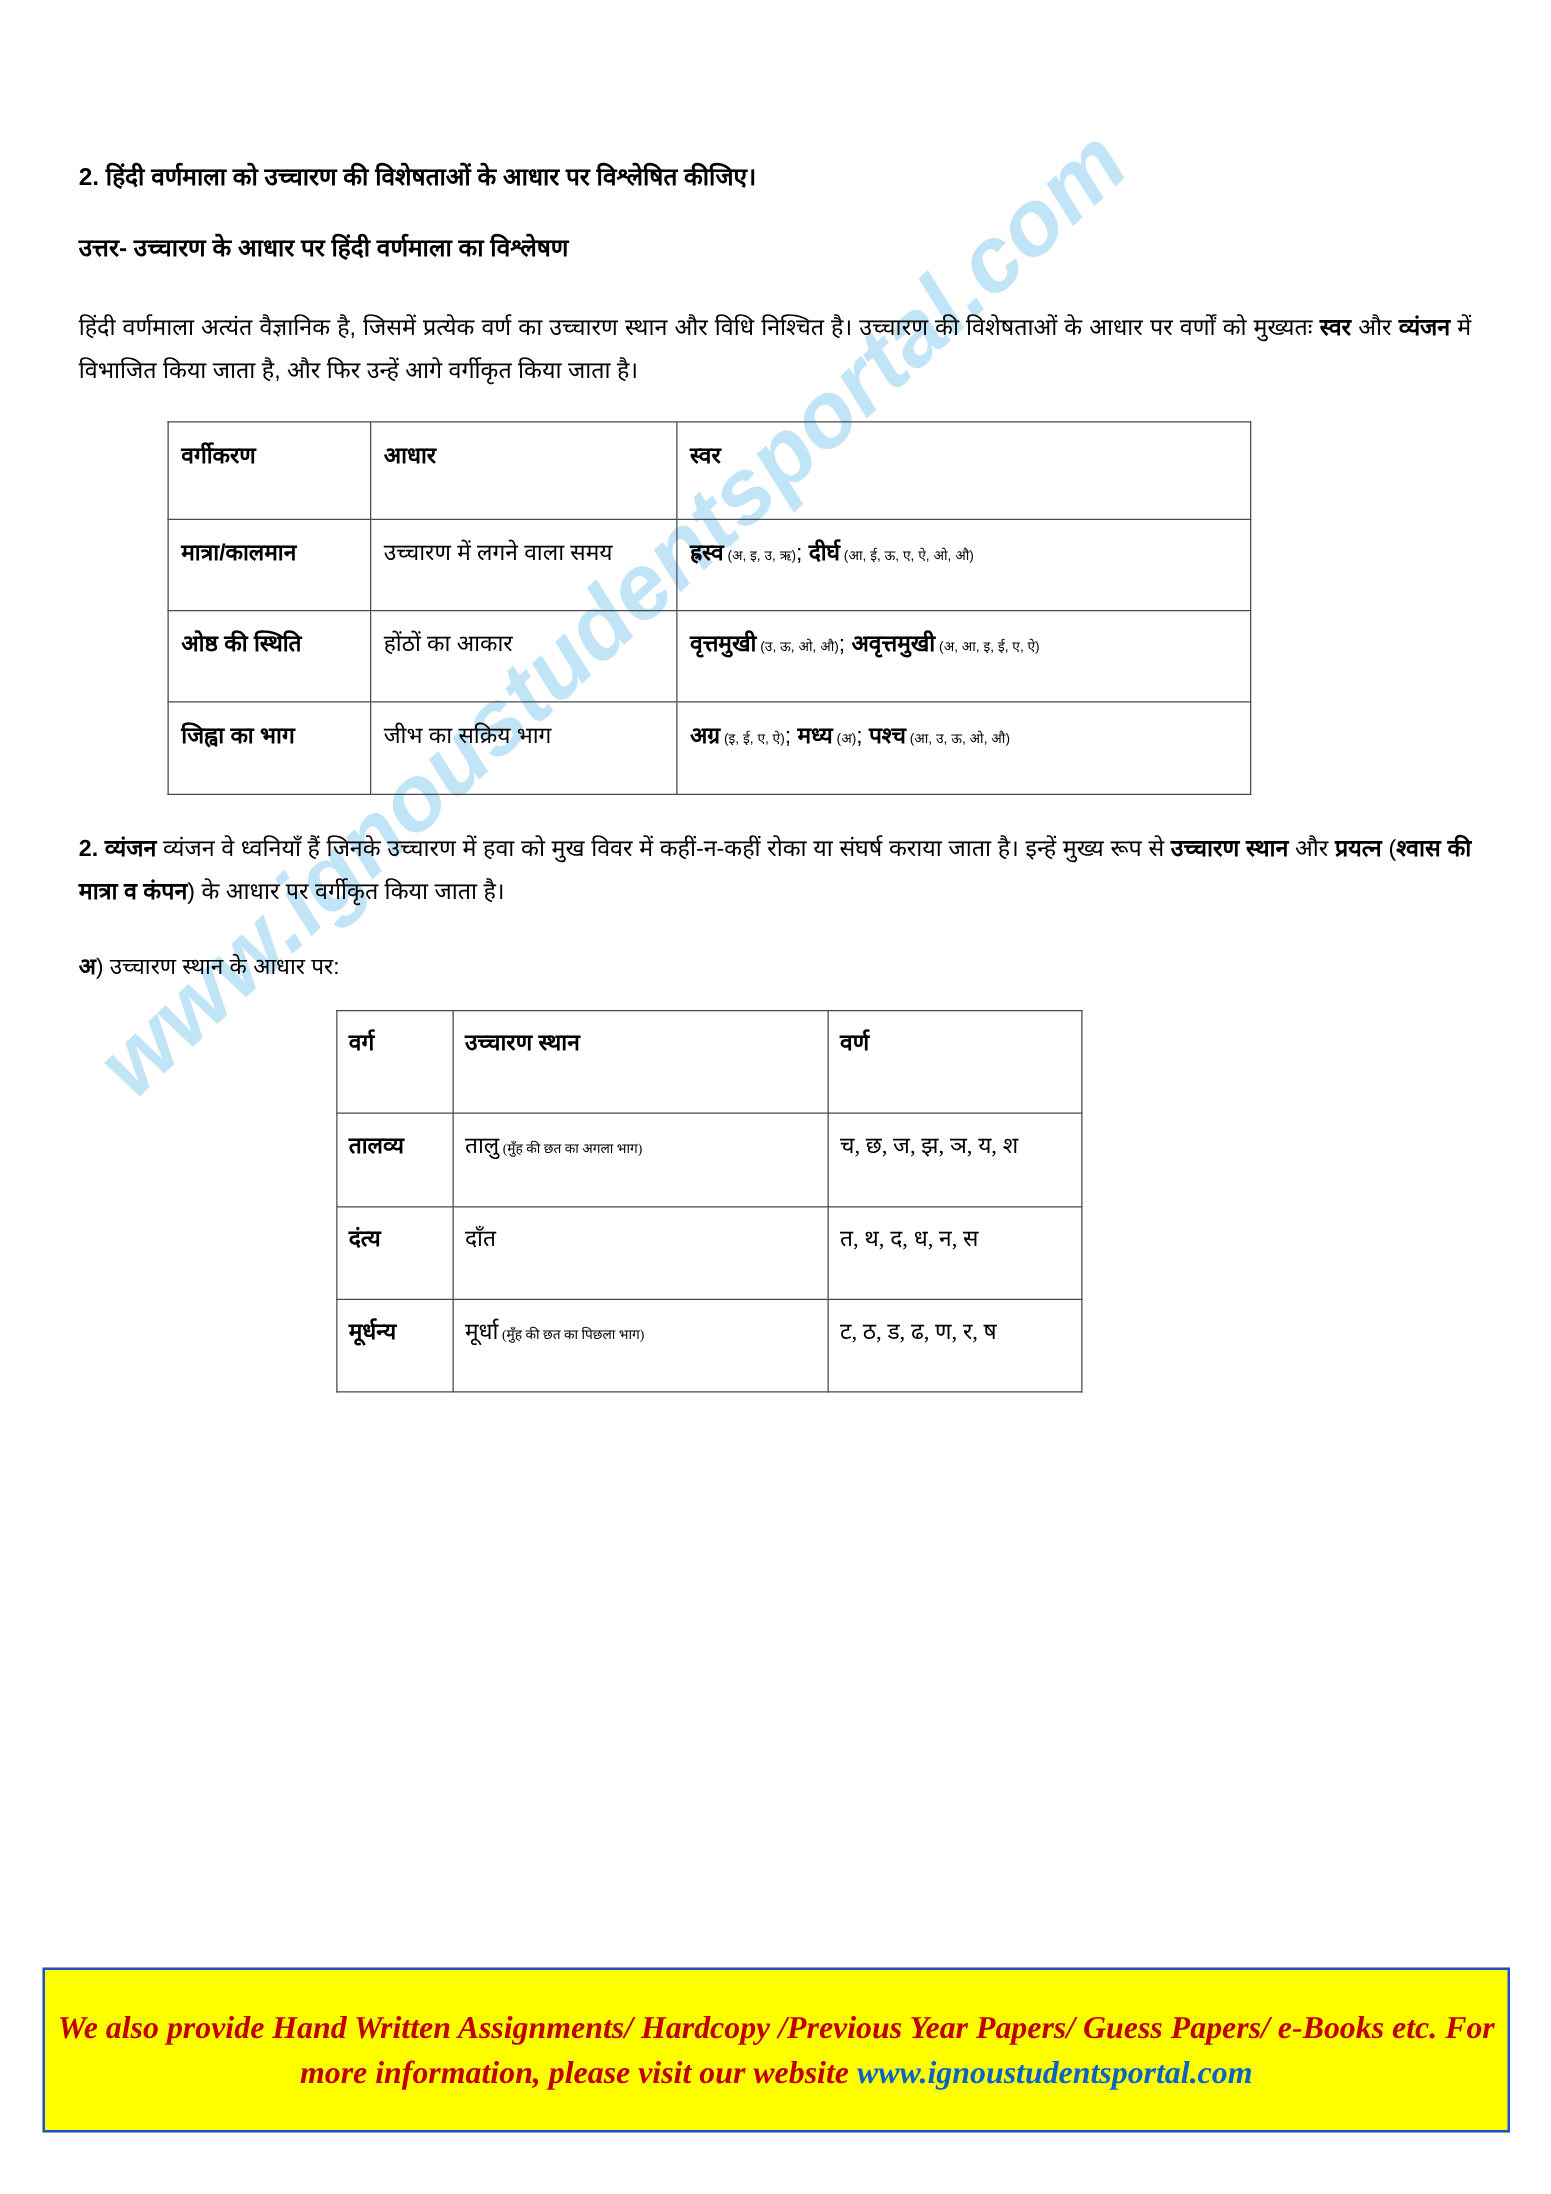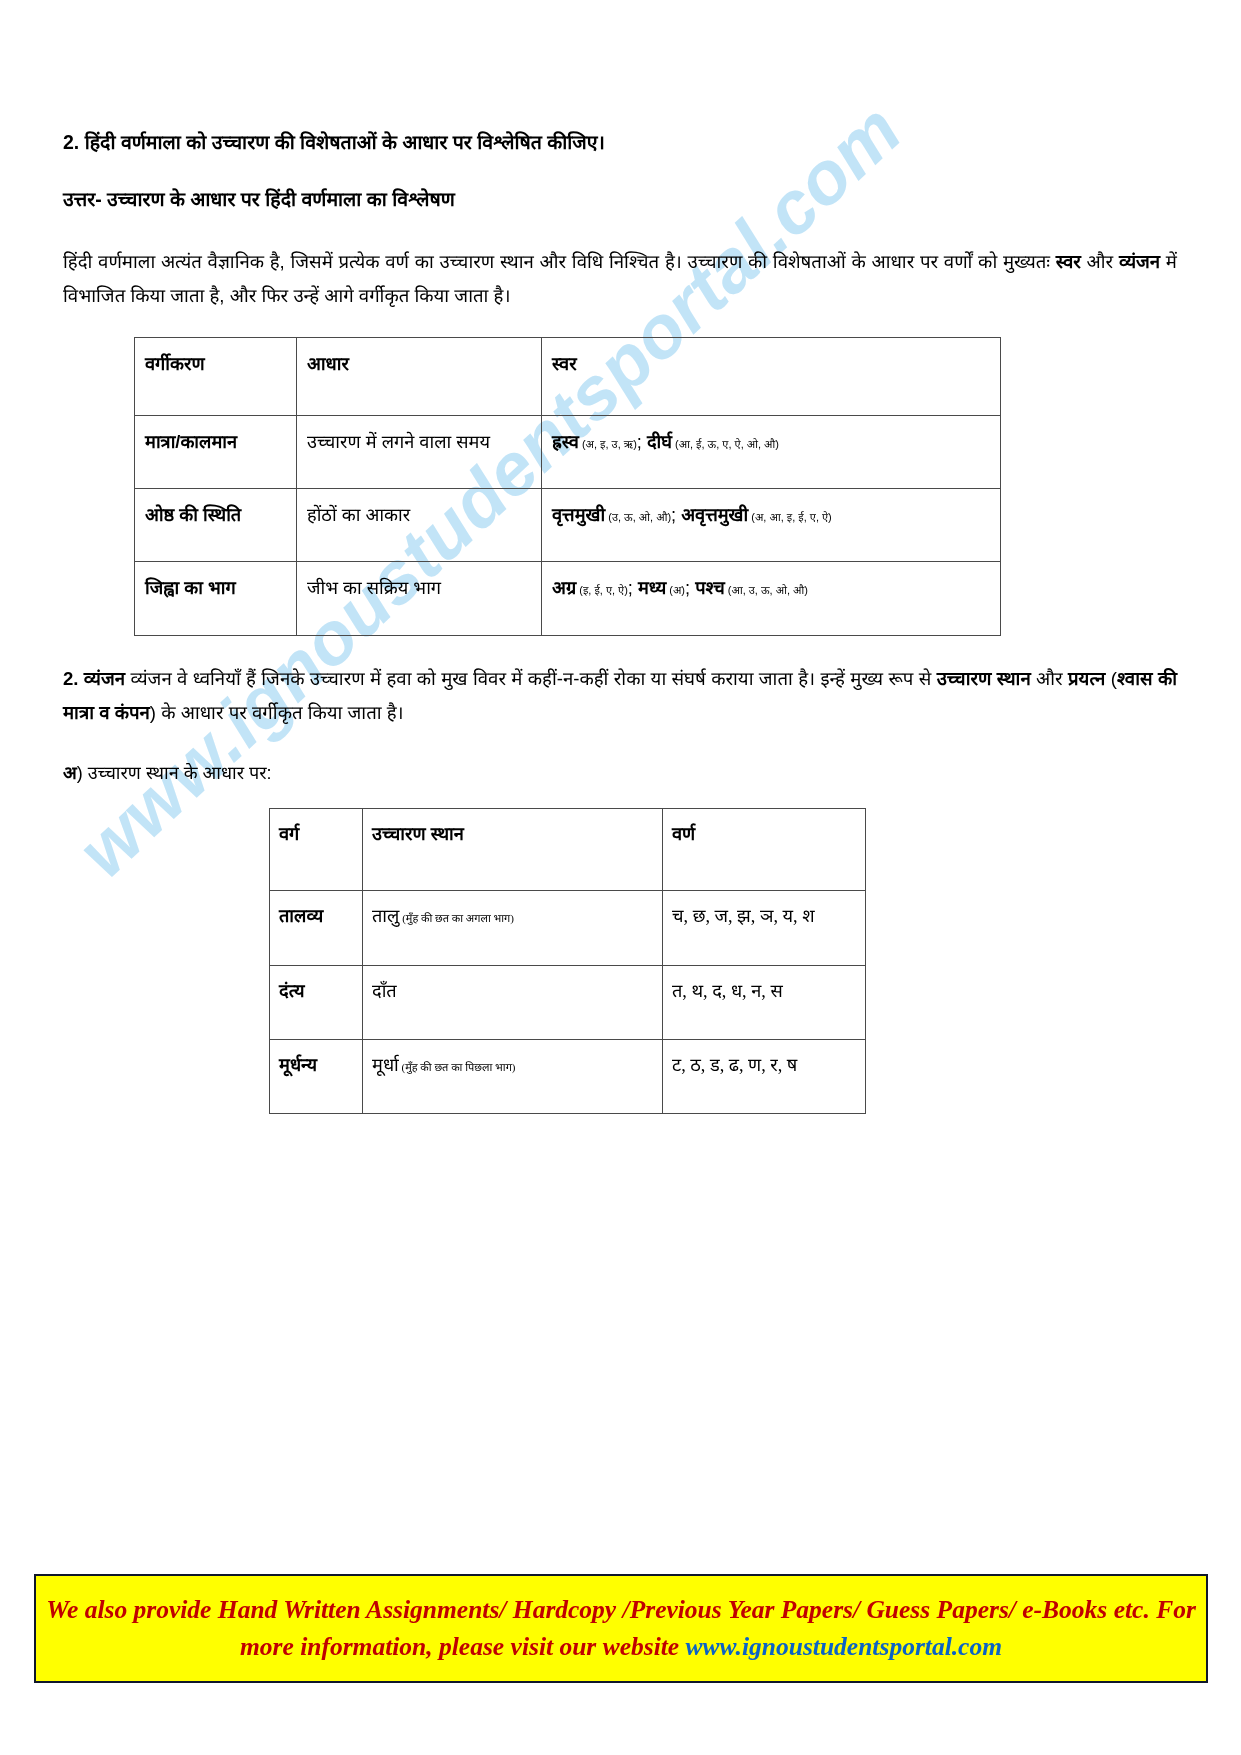--- a/index.html
+++ b/index.html
@@ -121,23 +121,23 @@
   .sec-lead { margin-top: 26px; }
   .sub-head { font-size: 18px; line-height: 1.85; margin: 26px 0 18px 0; }
   .sub-head b { font-weight: 700; }
 
   
   #footer-banner {
     position: absolute;
     left: 34px;
     top: 1574px;
     width: 1174px;
-    height: 109px;
+    height: 132px;
     background: #ffff00;
-    border: 2px solid #0f172a;
+    border: 2px solid #1d4ed8;
     z-index: 20;
     display: flex;
     align-items: center;
     justify-content: center;
     text-align: center;
     padding: 4px 10px;
   }
   #footer-banner .fb-text {
     font-family: "Liberation Serif", "DejaVu Serif", serif;
     font-style: italic;

